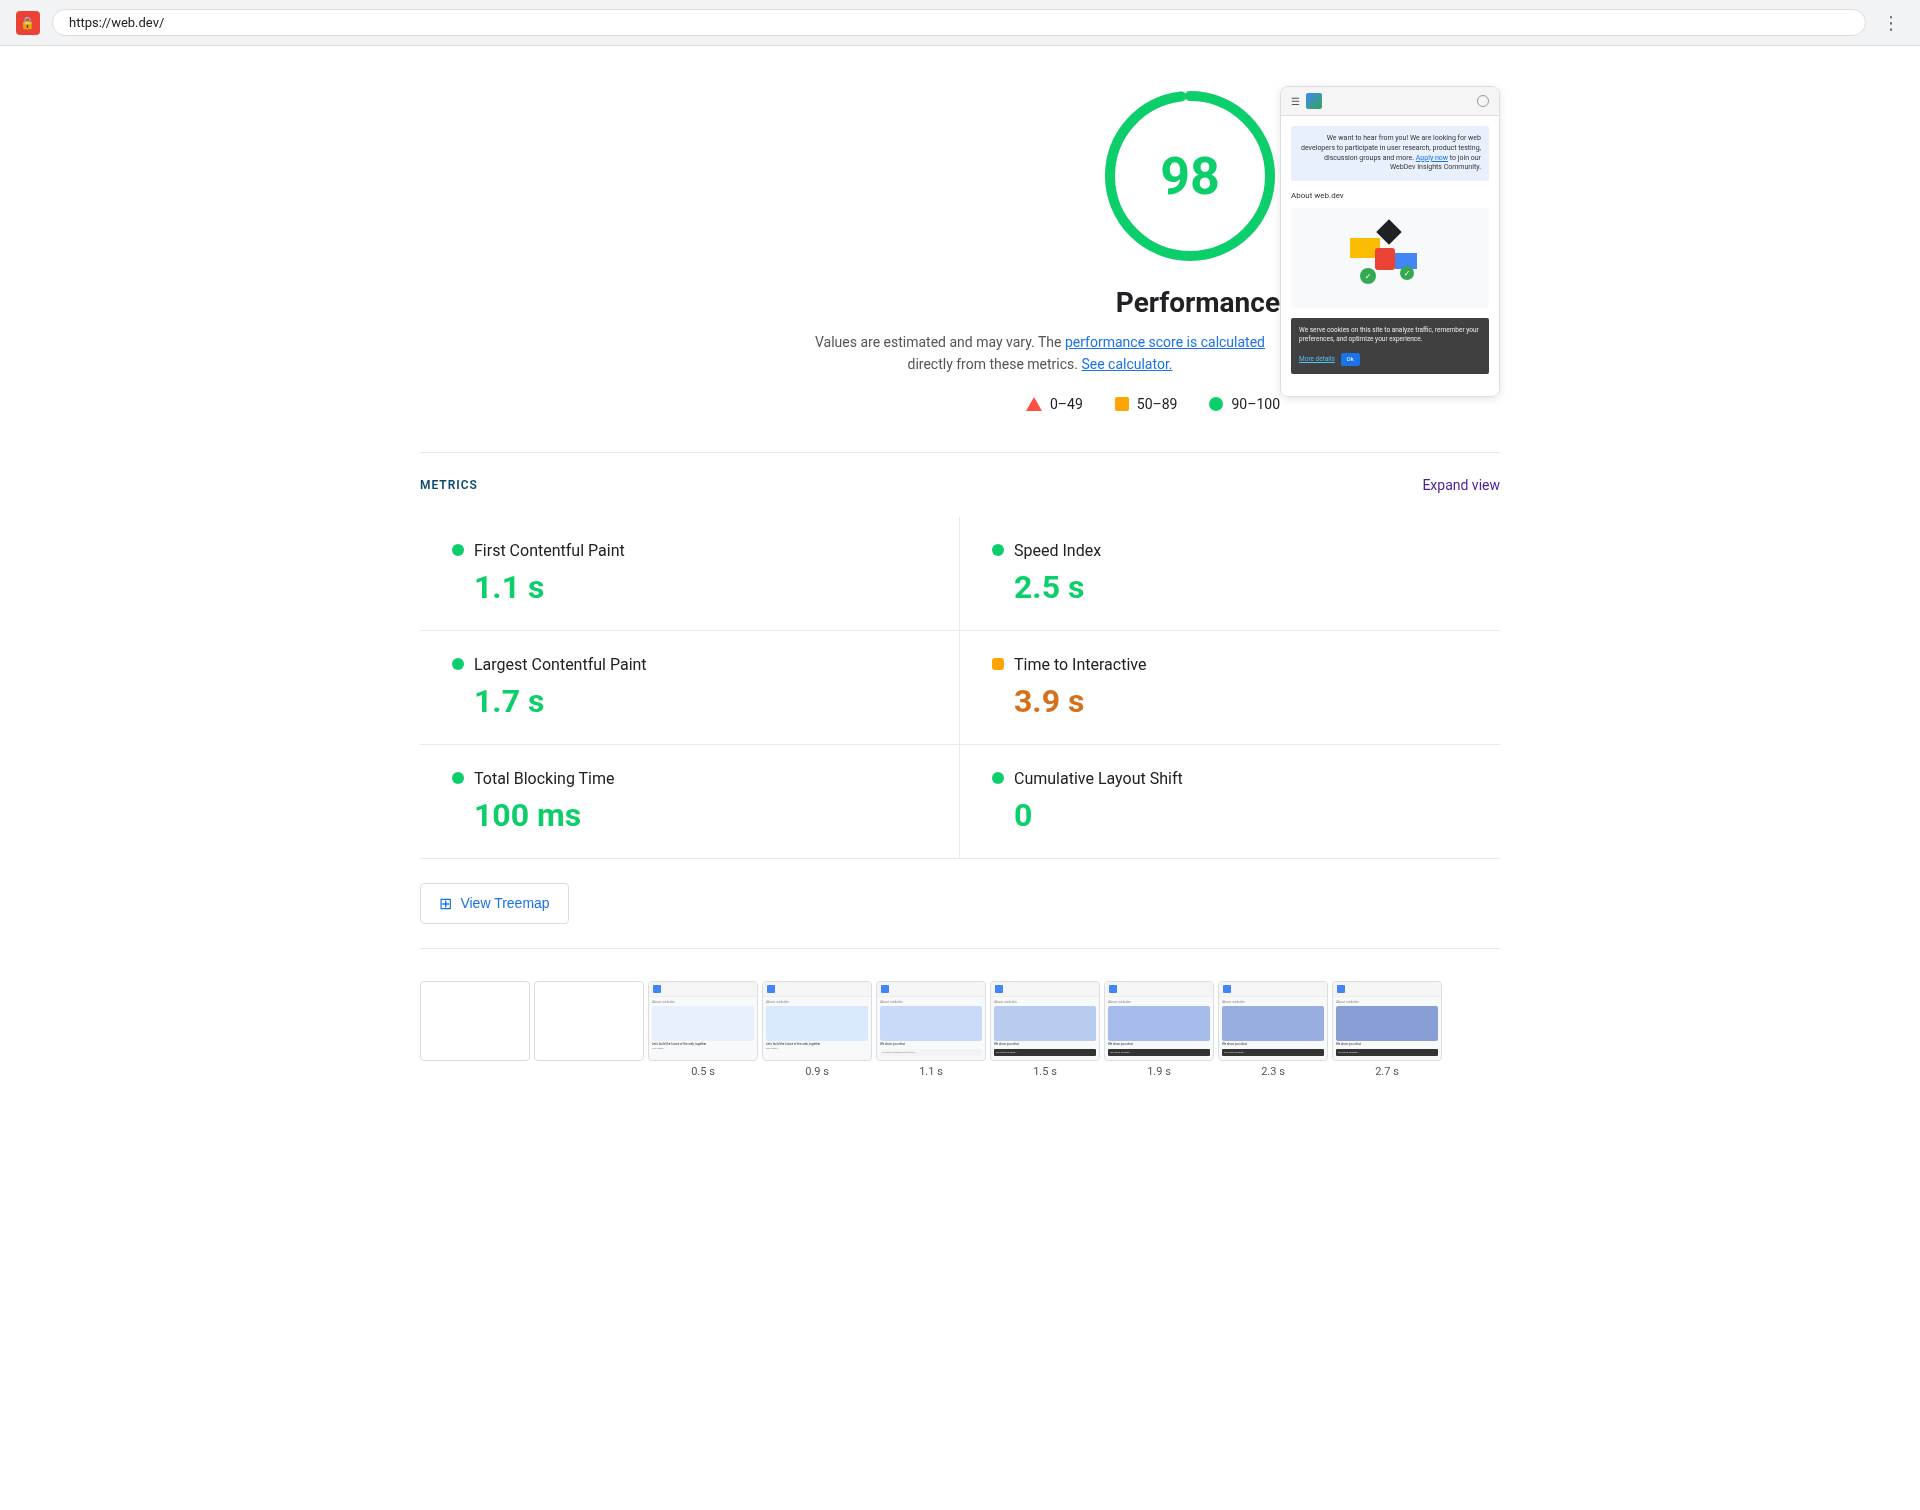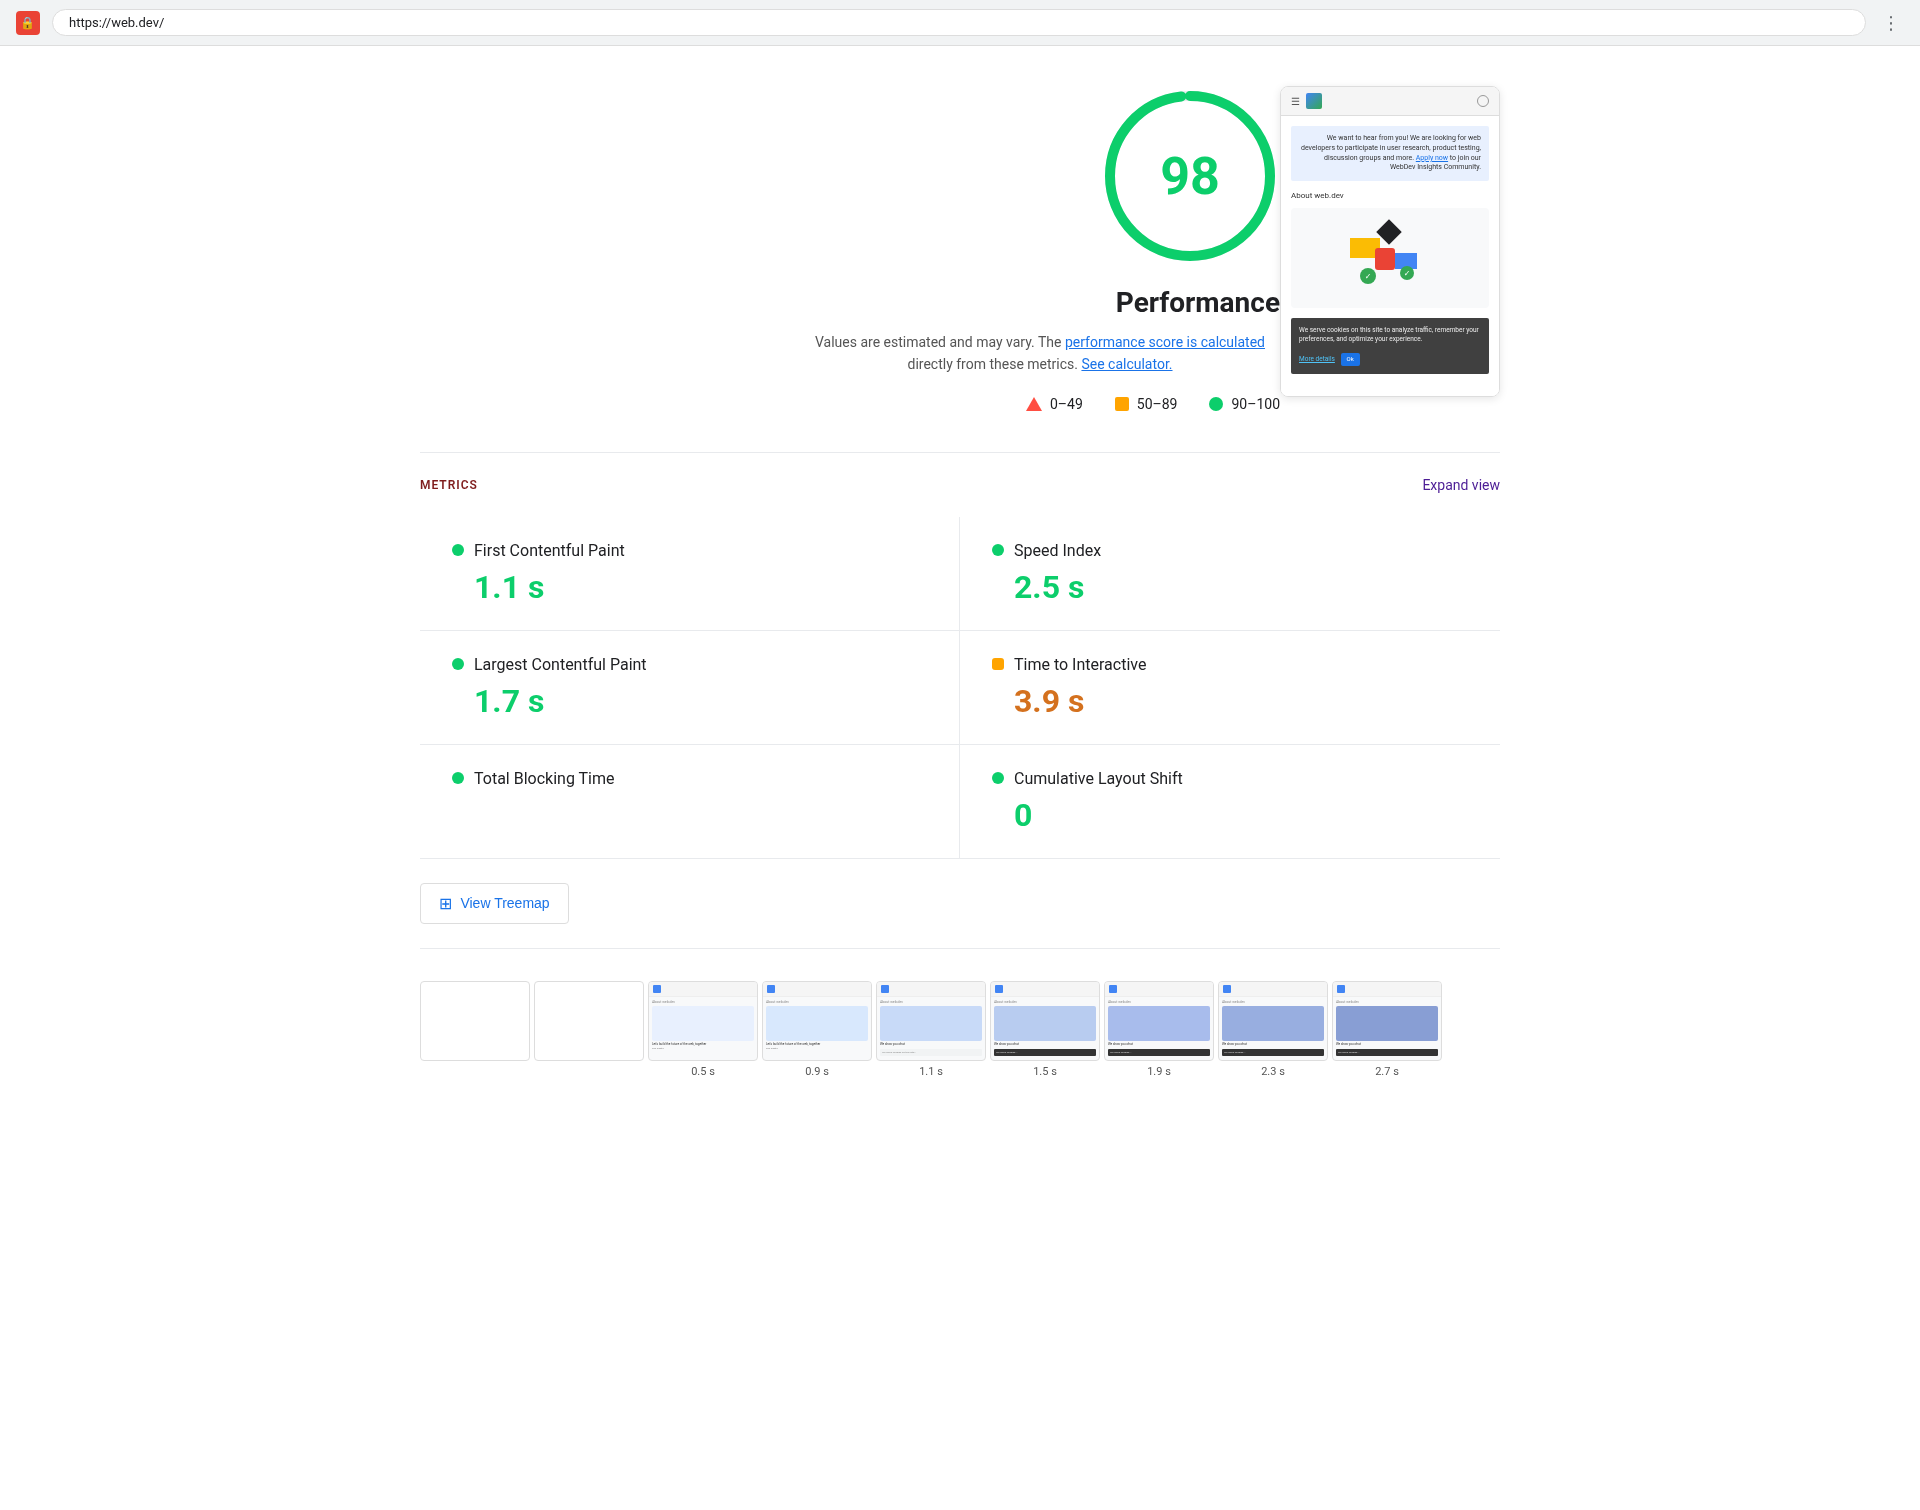--- a/index.html
+++ b/index.html
@@ -247,21 +247,21 @@
     .metrics-header {
       display: flex;
       justify-content: space-between;
       align-items: center;
       margin-bottom: 24px;
     }
     .metrics-label {
       font-size: 12px;
       font-weight: 600;
       letter-spacing: 0.08em;
-      color: #7f1d1d;
+      color: #0c4a6e;
       text-transform: uppercase;
     }
     .expand-view {
       font-size: 14px;
       color: #4c1d95;
       cursor: pointer;
     }
 
     .metrics-grid {
       display: grid;
@@ -520,20 +520,21 @@
         <span class="metric-name">Time to Interactive</span>
       </div>
       <div class="metric-value-orange">3.9 s</div>
     </div>
 
     <div class="metric-card">
       <div class="metric-name-row">
         <div class="metric-dot-green"></div>
         <span class="metric-name">Total Blocking Time</span>
       </div>
+      <div class="metric-value-green">100 ms</div>
     </div>
 
     <div class="metric-card">
       <div class="metric-name-row">
         <div class="metric-dot-green"></div>
         <span class="metric-name">Cumulative Layout Shift</span>
       </div>
       <div class="metric-value-green">0</div>
     </div>
 

